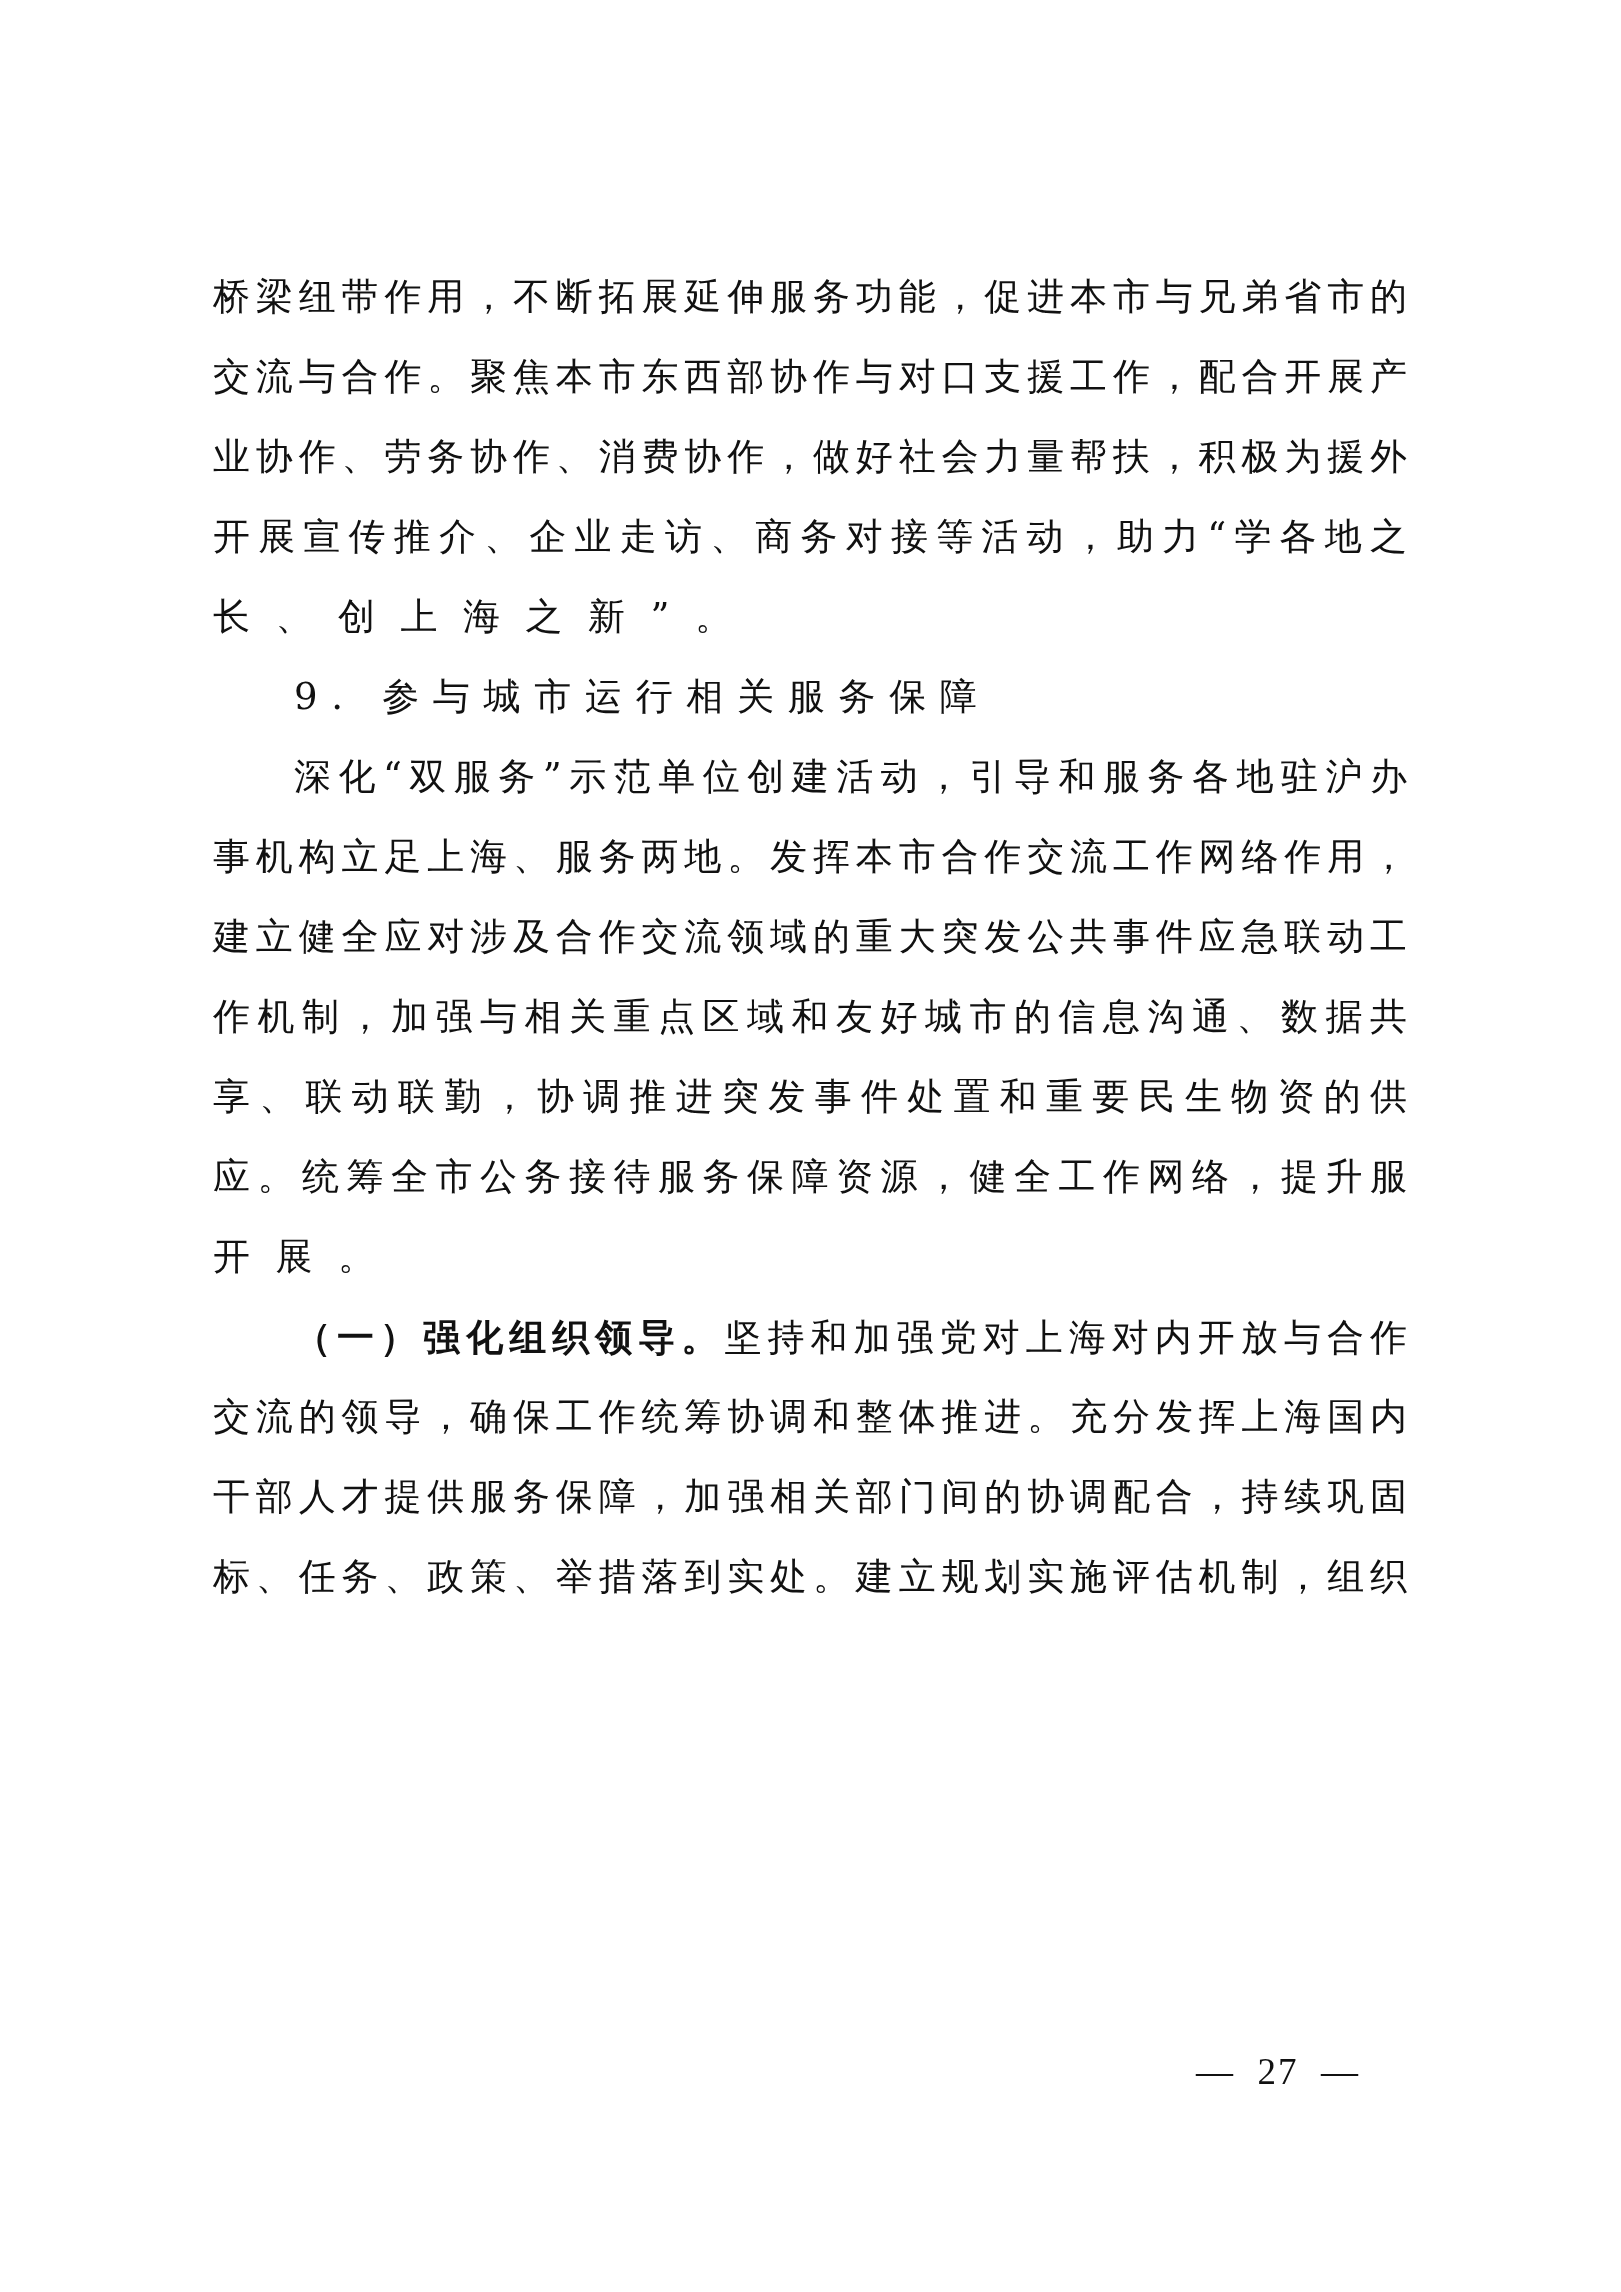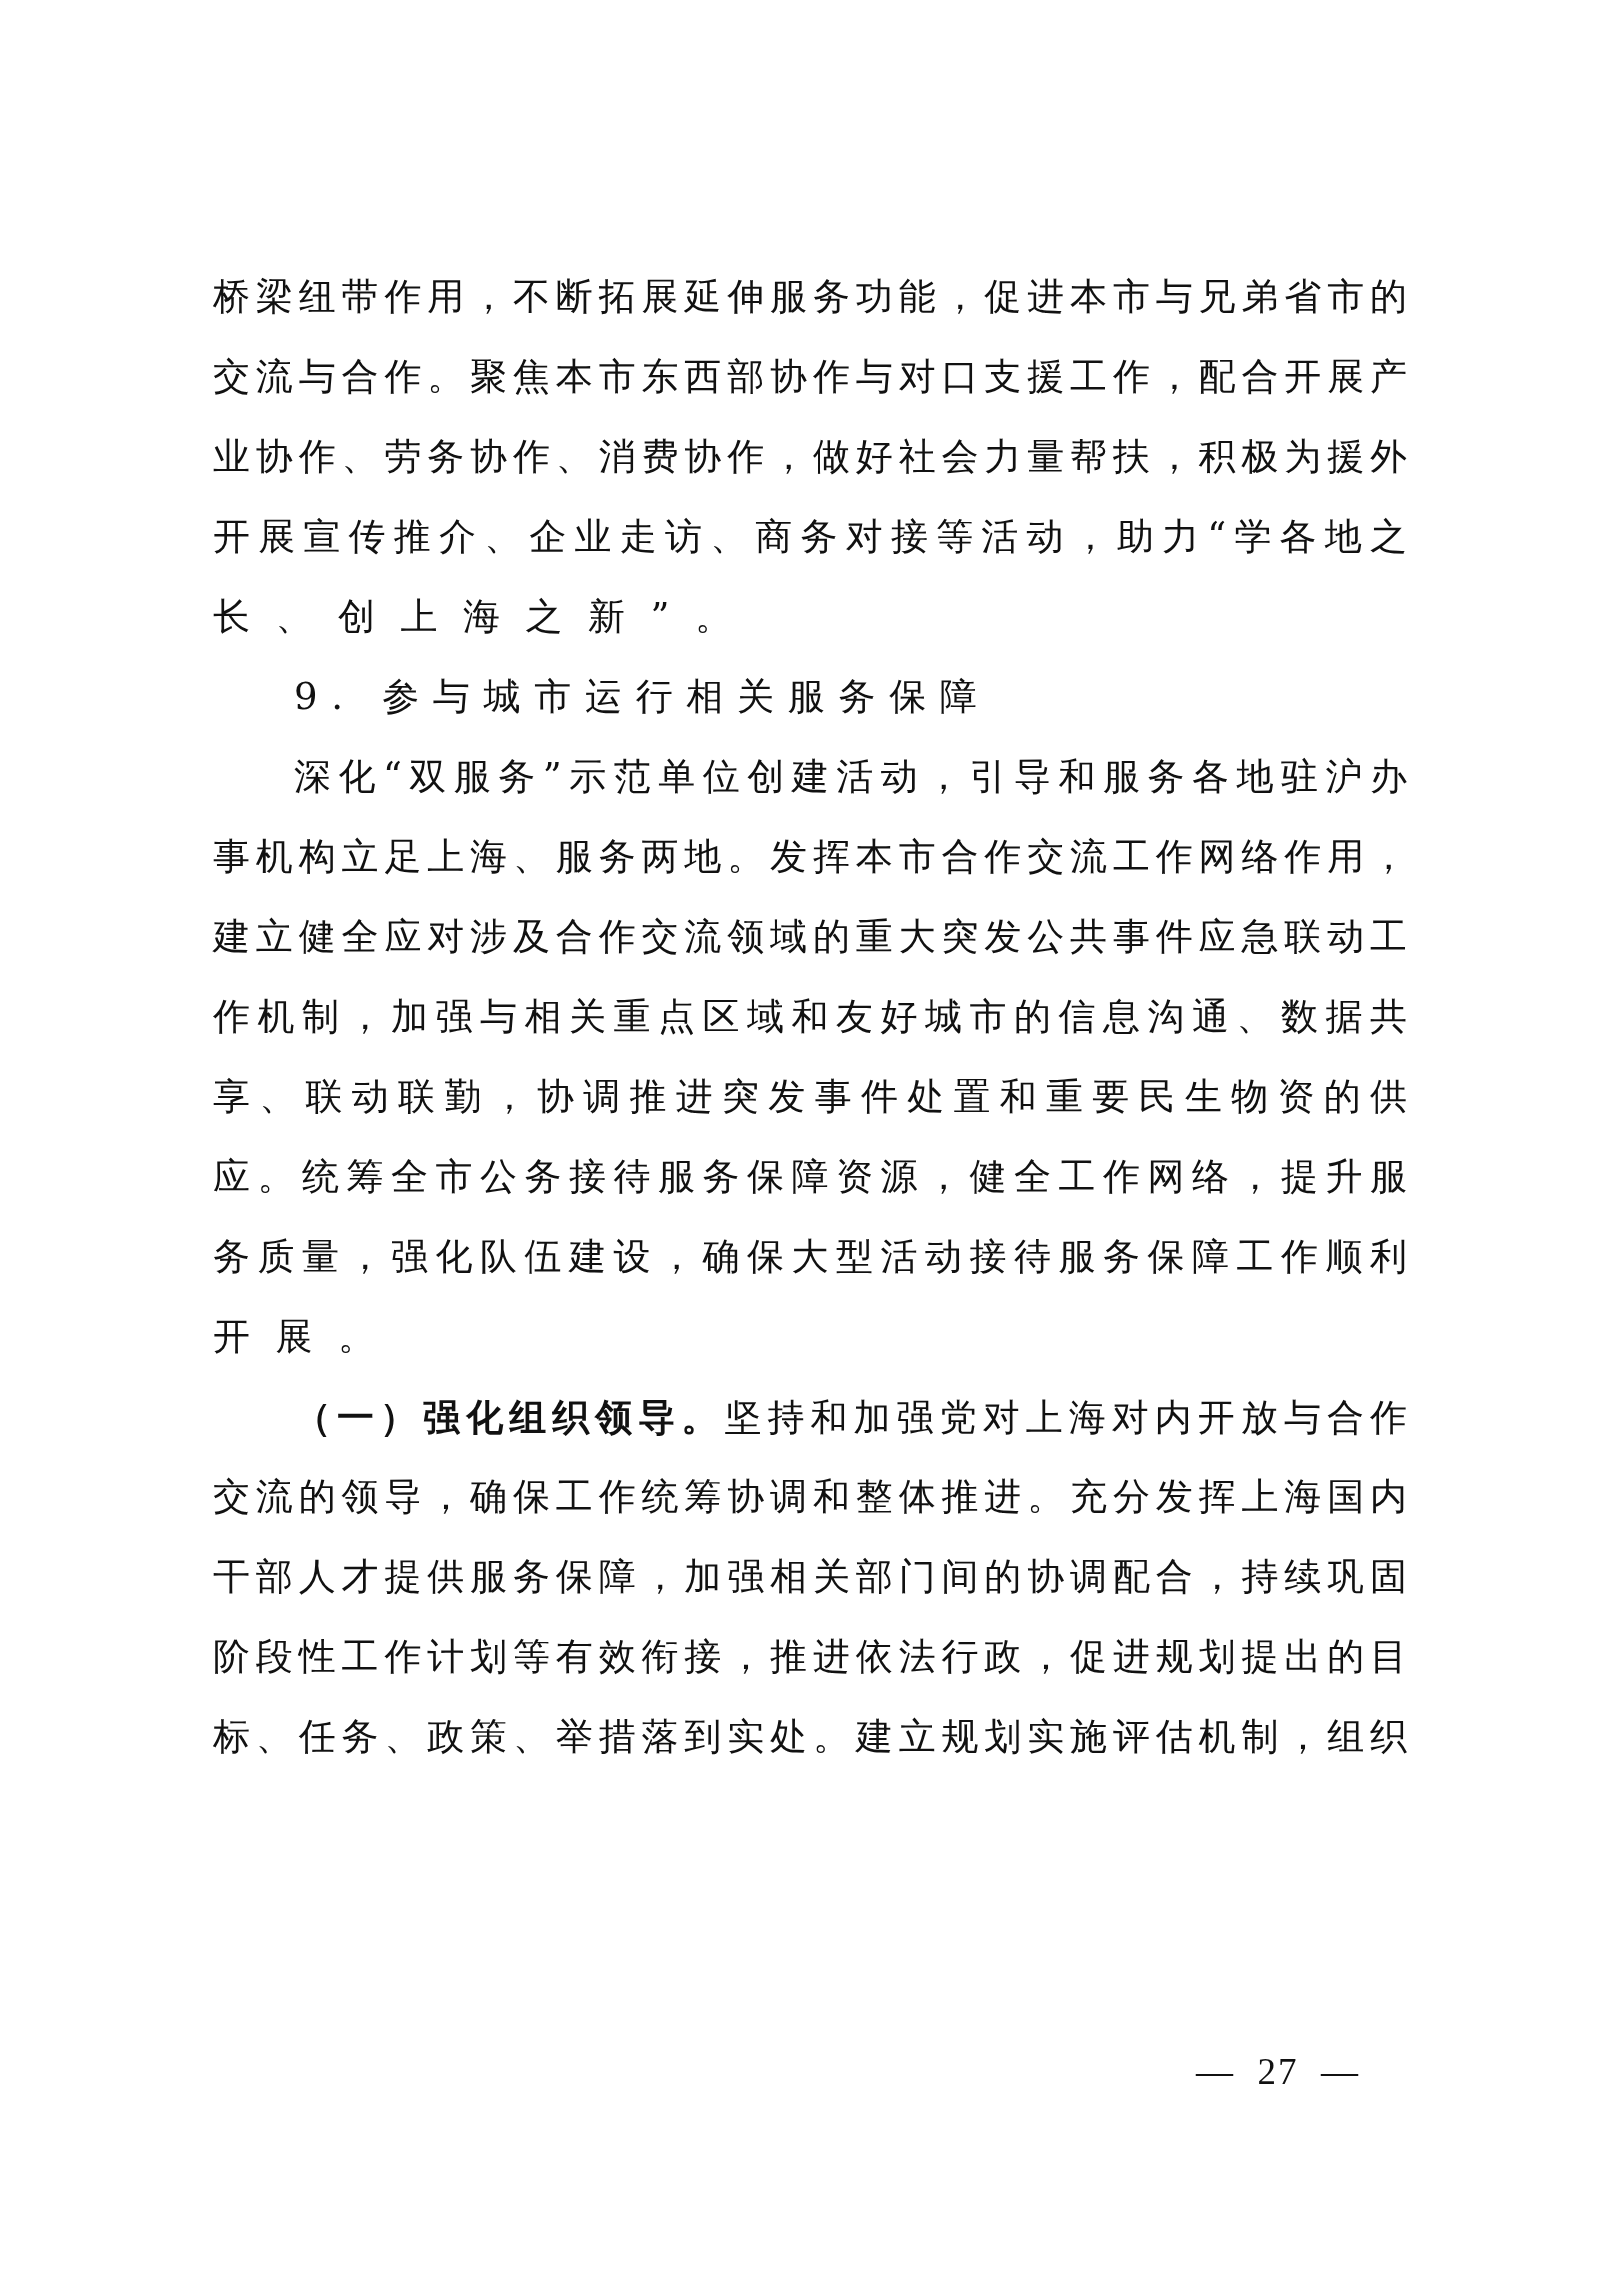--- a/index.html
+++ b/index.html
@@ -40,26 +40,24 @@
     <div class="line last">长、创上海之新”。</div>
 
     <div class="line indent subhead">9. 参与城市运行相关服务保障</div>
 
     <div class="line indent">深化“双服务”示范单位创建活动，引导和服务各地驻沪办</div>
     <div class="line">事机构立足上海、服务两地。发挥本市合作交流工作网络作用，</div>
     <div class="line">建立健全应对涉及合作交流领域的重大突发公共事件应急联动工</div>
     <div class="line">作机制，加强与相关重点区域和友好城市的信息沟通、数据共</div>
     <div class="line">享、联动联勤，协调推进突发事件处置和重要民生物资的供</div>
     <div class="line">应。统筹全市公务接待服务保障资源，健全工作网络，提升服</div>
-    <div class="line">务质量，强化队伍建设，确保大型活动接待服务保障工作顺利</div>
     <div class="line last">开展。</div>
 
 
     <div class="line indent"><span class="bold">（一）强化组织领导。</span><span>坚持和加强党对上海对内开放与合作</span></div>
     <div class="line">交流的领导，确保工作统筹协调和整体推进。充分发挥上海国内</div>
     <div class="line">干部人才提供服务保障，加强相关部门间的协调配合，持续巩固</div>
-    <div class="line">阶段性工作计划等有效衔接，推进依法行政，促进规划提出的目</div>
     <div class="line">标、任务、政策、举措落到实处。建立规划实施评估机制，组织</div>
   </div>
 
   <div class="page-number">—  27  —</div>
 </div>
 
 
 </body></html>

